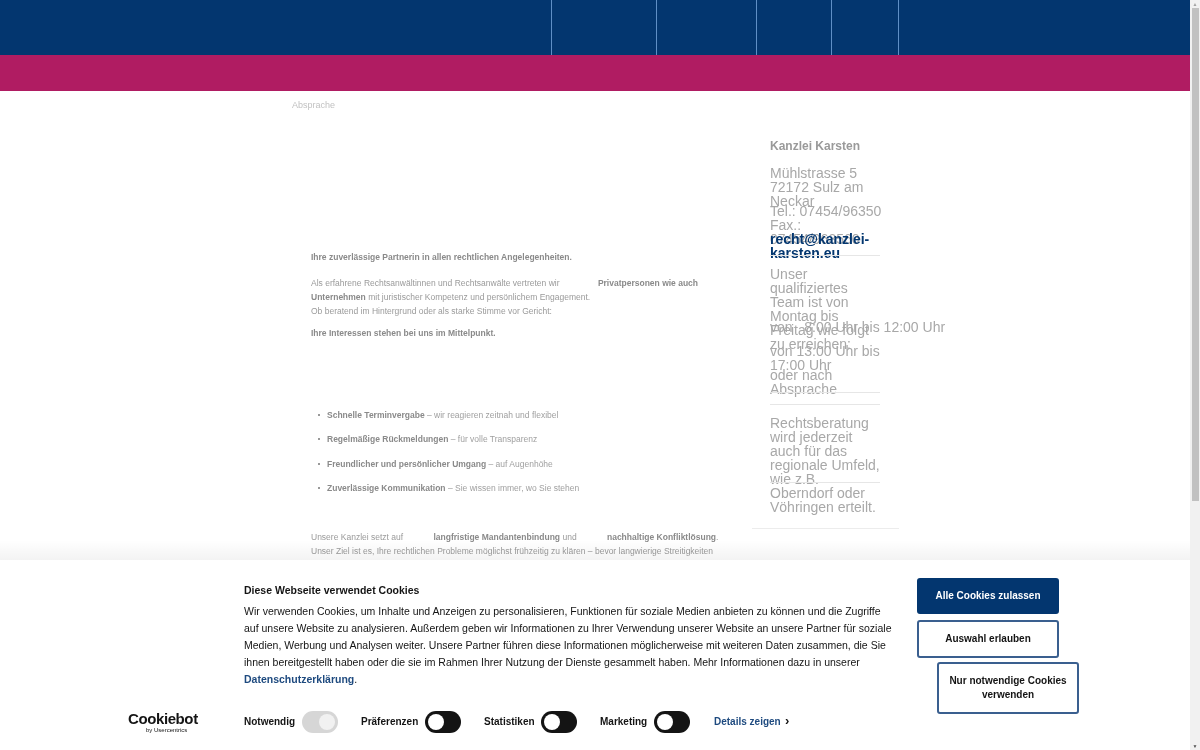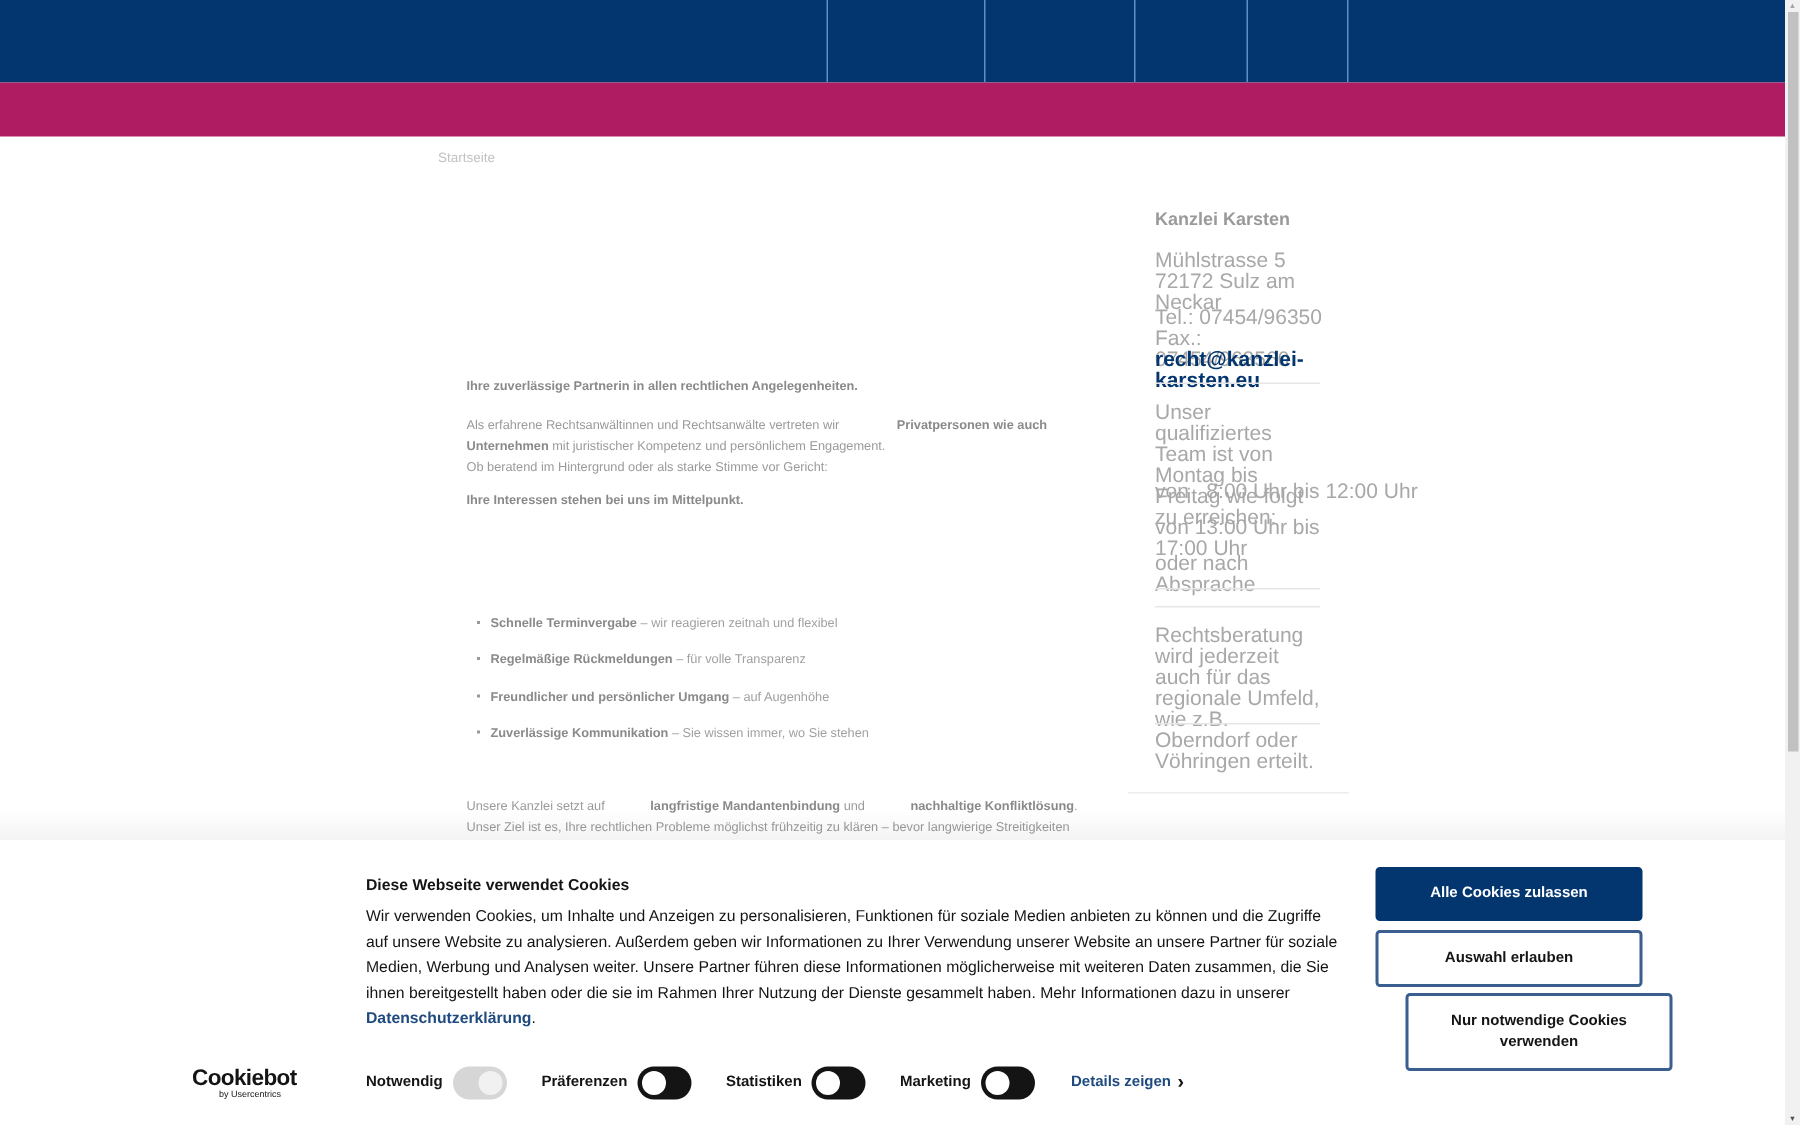--- a/index.html
+++ b/index.html
@@ -34,21 +34,21 @@
   .side-rule { position: absolute; left: 770px; width: 110px; height: 1px; background: #e6e6e6; }
   .side-rule-wide { position: absolute; left: 752px; width: 147px; height: 1px; background: #ececec; }
 
   
   .cookie-shadow { position: absolute; left: 0; top: 540px; width: 1190px; height: 22px; background: linear-gradient(to bottom, rgba(0,0,0,0), rgba(0,0,0,0.05)); }
   .cookie { position: absolute; left: 0; top: 560px; width: 1190px; height: 190px; background: #ffffff; }
   .cookie-title { position: absolute; left: 244px; top: 584px; font-size: 10.5px; font-weight: bold; color: #141414; }
   .cookie-text { position: absolute; left: 244px; top: 603px; width: 650px; font-size: 10.5px; line-height: 17px; color: #141414; }
   .cookie-text a { color: #1e4a7f; font-weight: bold; text-decoration: none; }
 
-  .btn { position: absolute; left: 917px; width: 178px; border-radius: 3px; font-size: 10px; font-weight: bold; text-align: center; display: flex; align-items: center; justify-content: center; line-height: 14px; cursor: pointer; }
+  .btn { position: absolute; left: 917px; width: 142px; border-radius: 3px; font-size: 10px; font-weight: bold; text-align: center; display: flex; align-items: center; justify-content: center; line-height: 14px; cursor: pointer; }
   .btn-primary { top: 578px; height: 36px; background: #03366f; color: #fff; border: 2px solid #03366f; }
   .btn-outline { background: #fff; color: #141414; border: 2px solid #3a5f8f; }
   .btn-select { top: 620px; height: 38px; }
   .btn-necessary { top: 662px; height: 52px; margin-left: 20px; }
 
   .cookiebot-logo { position: absolute; left: 128px; top: 711px; width: 70px; height: 24px; }
   .cb-word { position: absolute; left: 0; top: 0; font-size: 15px; font-weight: bold; color: #141414; letter-spacing: -0.4px; line-height: 16px; }
   .cb-sub { position: absolute; left: 18px; top: 15px; font-size: 6px; color: #141414; line-height: 8px; }
 
   .toggle-label { position: absolute; top: 716px; font-size: 10px; font-weight: bold; color: #141414; }
@@ -78,21 +78,21 @@
     <div class="nav-sep" style="left:656px"></div>
     <a class="nav-item" style="left:657px;width:99px"></a>
     <div class="nav-sep" style="left:756px"></div>
     <a class="nav-item" style="left:757px;width:74px"></a>
     <div class="nav-sep" style="left:831px"></div>
     <a class="nav-item" style="left:832px;width:66px"></a>
     <div class="nav-sep" style="left:898px"></div>
   </div>
   <div class="header-bar"></div>
 
-  <a class="breadcrumb">Startseite</a>
+  <a class="breadcrumb">Absprache</a>
 
   <div class="intro-heading">Ihre zuverlässige Partnerin in allen rechtlichen Angelegenheiten.</div>
   <div class="intro-p">
     <span>Als erfahrene Rechtsanwältinnen und Rechtsanwälte vertreten wir </span><b>Privatpersonen wie auch Unternehmen</b><span> mit juristischer Kompetenz und persönlichem Engagement.</span><br>
     <span>Ob beratend im Hintergrund oder als starke Stimme vor Gericht:</span>
   </div>
   <div class="intro-heading2">Ihre Interessen stehen bei uns im Mittelpunkt.</div>
 
   <ul class="features">
     <li><b>Schnelle Terminvergabe</b><span> – wir reagieren zeitnah und flexibel</span></li>

